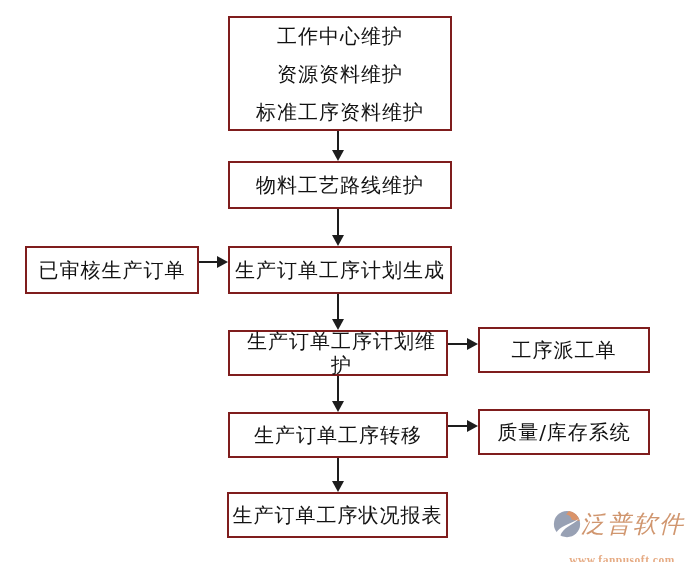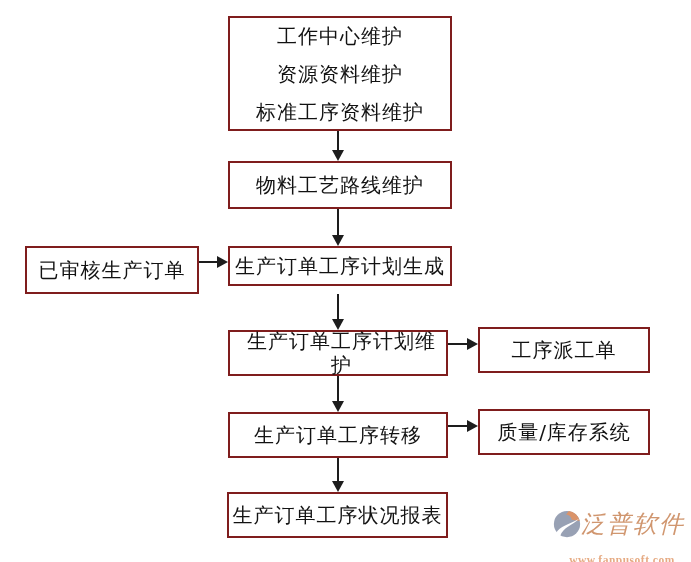--- a/index.html
+++ b/index.html
@@ -36,21 +36,21 @@
     justify-content: center;
     text-align: center;
     white-space: pre-line;
     line-height: 38px;
   }
   .node.single { line-height: 24px; }
 
   #node-master-data          { left: 228px; top: 16px;  width: 224px; height: 115px; }
   #node-material-routing     { left: 228px; top: 161px; width: 224px; height: 48px; }
   #node-approved-order       { left: 25px;  top: 246px; width: 174px; height: 48px; }
-  #node-plan-generate        { left: 228px; top: 246px; width: 224px; height: 40px; }
+  #node-plan-generate        { left: 228px; top: 246px; width: 224px; height: 48px; }
   #node-plan-maintain        { left: 228px; top: 330px; width: 220px; height: 46px; padding-left: 7px; }
   #node-dispatch-order       { left: 478px; top: 327px; width: 172px; height: 46px; }
   #node-operation-transfer   { left: 228px; top: 412px; width: 220px; height: 46px; }
   #node-quality-inventory    { left: 478px; top: 409px; width: 172px; height: 46px; }
   #node-status-report        { left: 227px; top: 492px; width: 221px; height: 46px; }
 
   .watermark {
     position: absolute;
     left: 553px;
     top: 510px;

